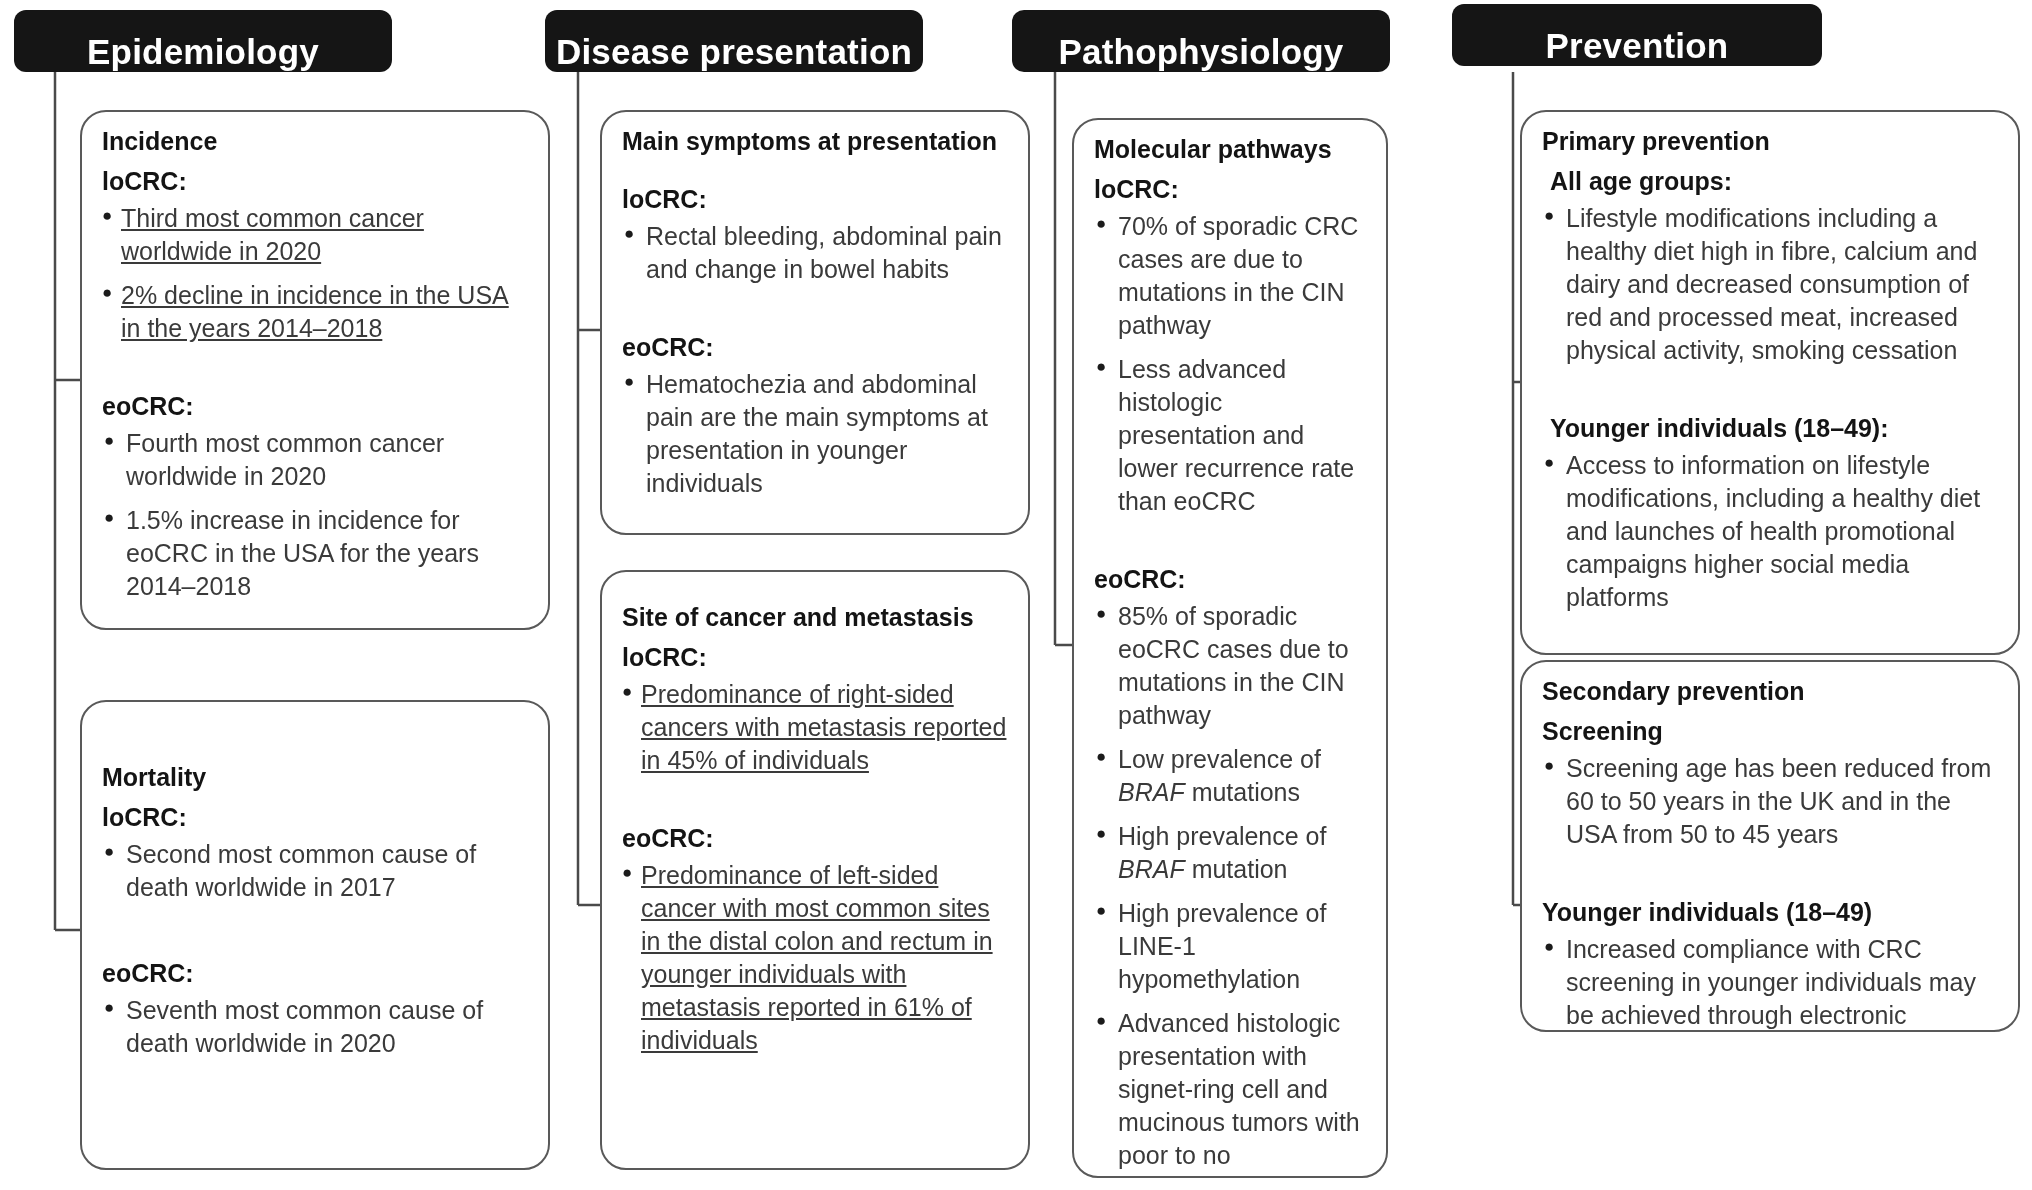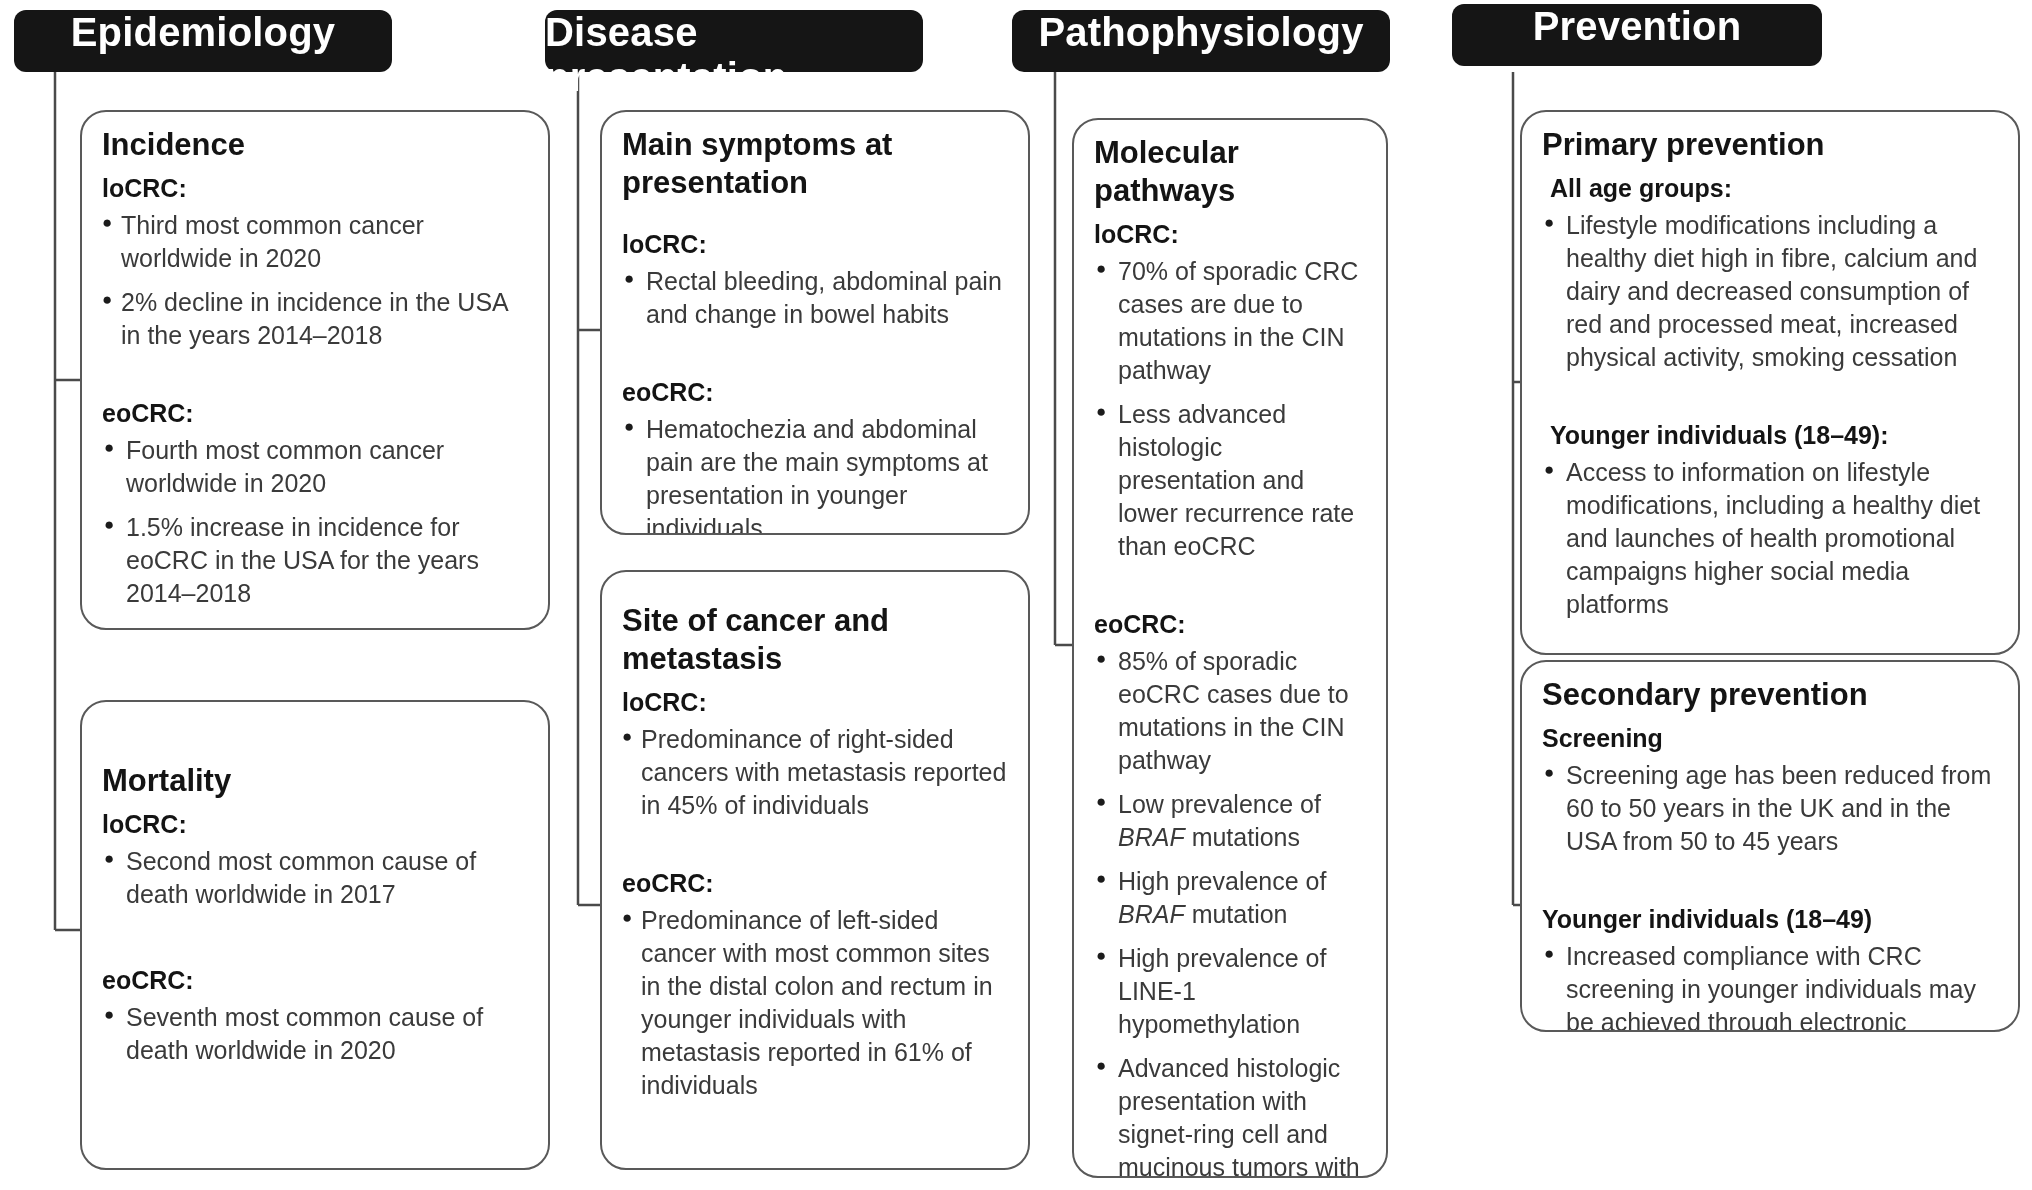--- a/index.html
+++ b/index.html
@@ -20,43 +20,43 @@
     overflow: hidden;
   }
 
   
   .header-pill {
     position: absolute;
     background: #151515;
     color: #ffffff;
     border-radius: 12px;
     display: flex;
-    align-items: flex-start;
+    align-items: flex-end;
     justify-content: center;
     font-weight: bold;
-    font-size: 40px;
+    font-size: 35px;
     letter-spacing: 0.2px;
     height: 62px;
     box-sizing: border-box;
   }
 
   
   .card {
     position: absolute;
     border: 2.5px solid #595959;
     border-radius: 26px;
     background: #ffffff;
     box-sizing: border-box;
     padding: 14px 20px 14px 20px;
     overflow: hidden;
   }
 
   .card-title {
     font-weight: bold;
-    font-size: 31px;
+    font-size: 25px;
     color: #141414;
     line-height: 1.22;
     margin-bottom: 10px;
   }
   .sub-head {
     font-weight: bold;
     font-size: 25px;
     color: #141414;
     margin-top: 10px;
     margin-bottom: 6px;
@@ -75,21 +75,21 @@
   }
   .bullets li::before {
     content: "\25CF";
     position: absolute;
     left: 2px;
     top: -1px;
     font-size: 17px;
     color: #1b1b1b;
     line-height: 1.75;
   }
-  .bullets li.tightbullet { padding-left: 19px; }
+  .bullets li.tightbullet { padding-left: 19px; text-decoration: underline; }
   .bullets li.tightbullet::before { left: 0px; }
   .bullets li em { font-style: italic; }
 
   .gap-sm { height: 14px; }
   .gap-md { height: 26px; }
   .gap-lg { height: 34px; }
 
   
   #wires {
     position: absolute;

